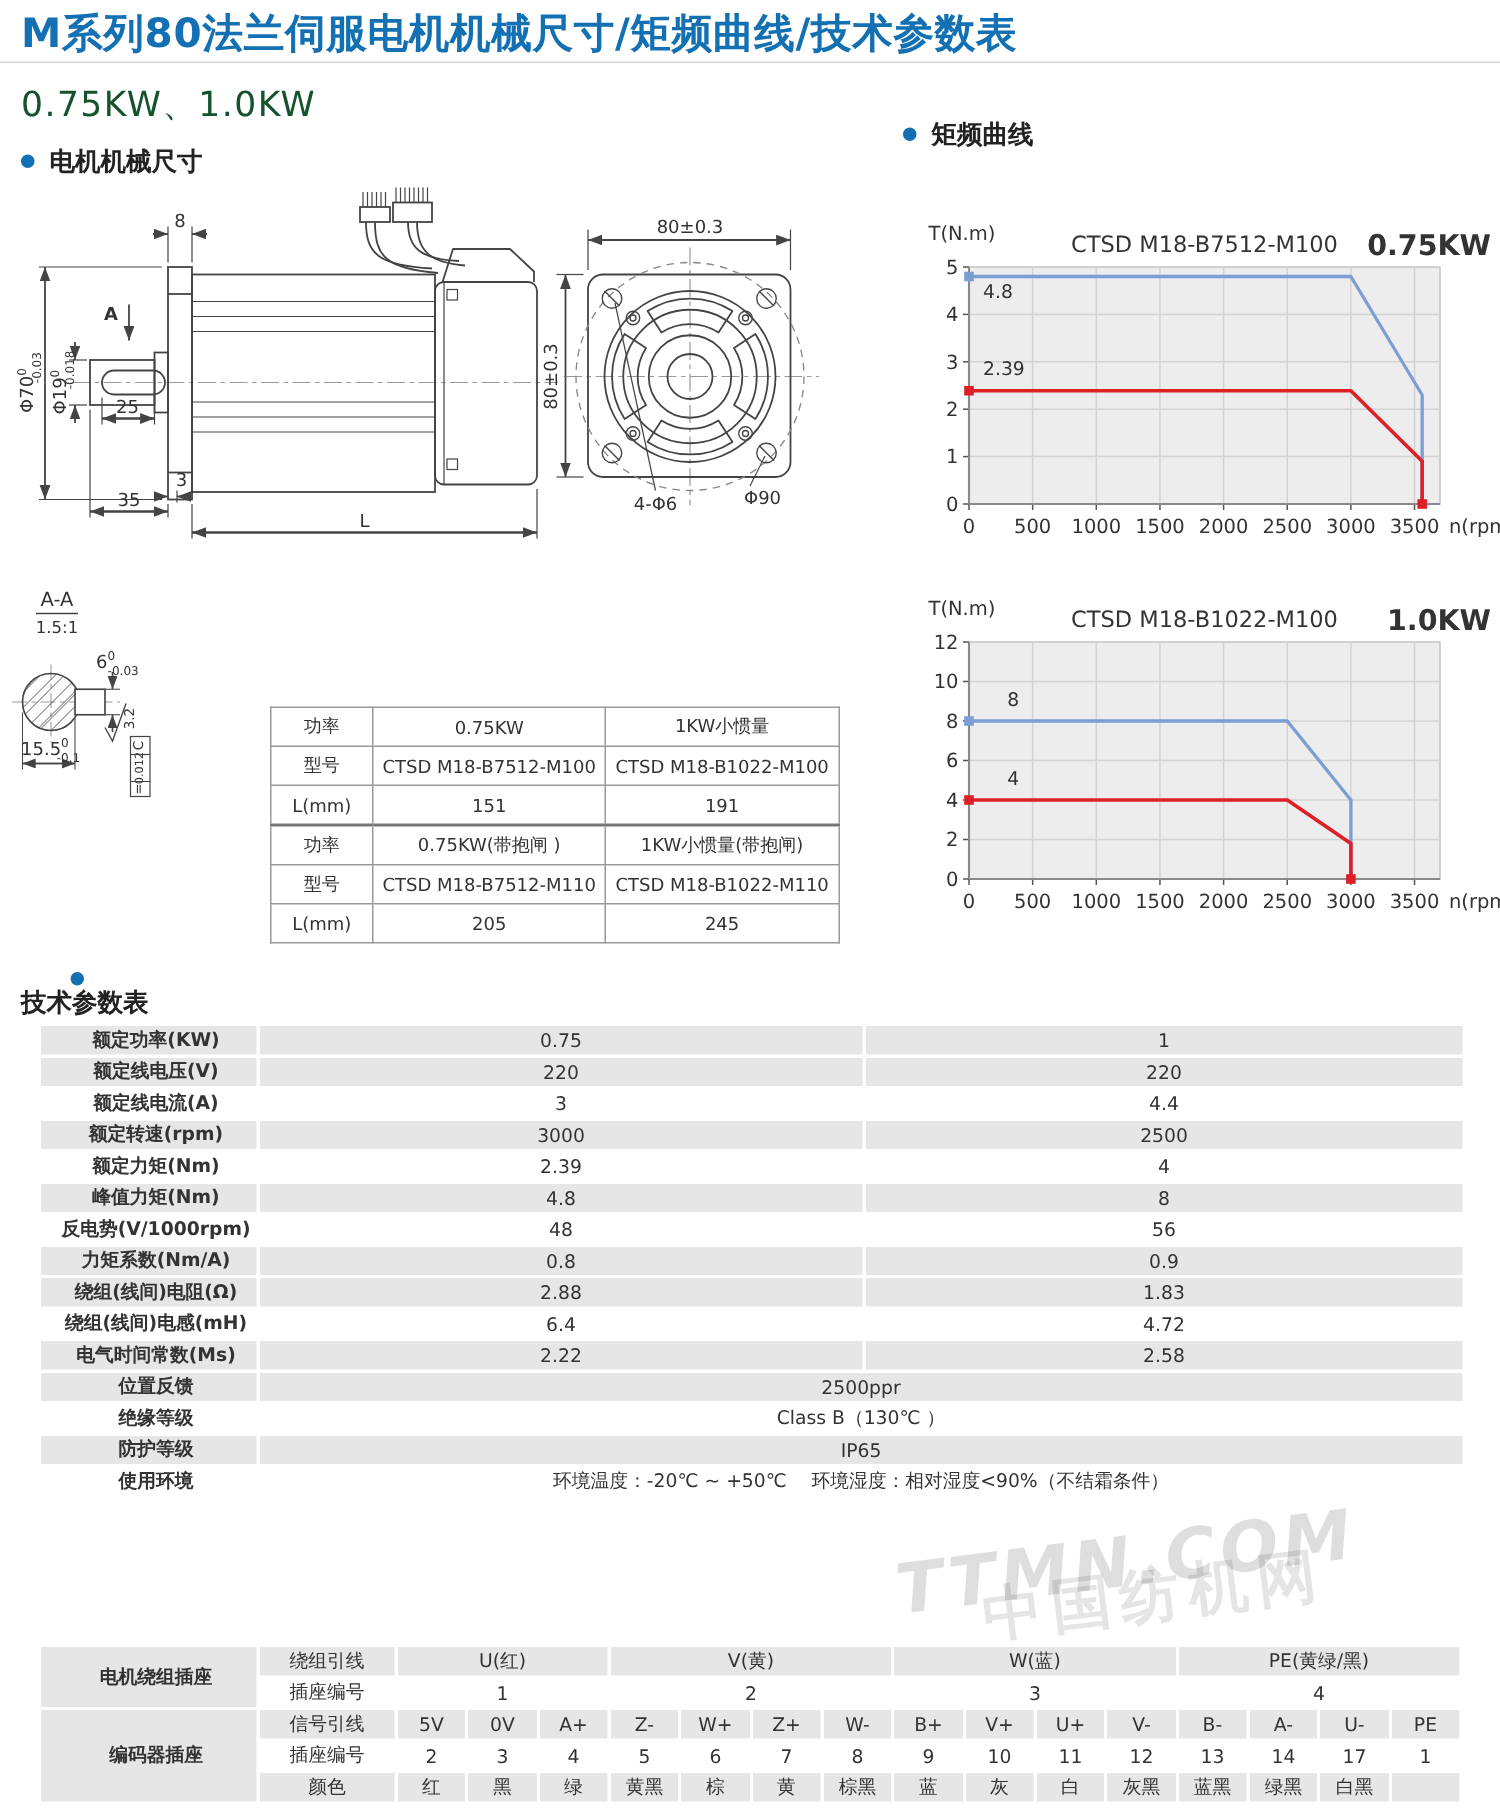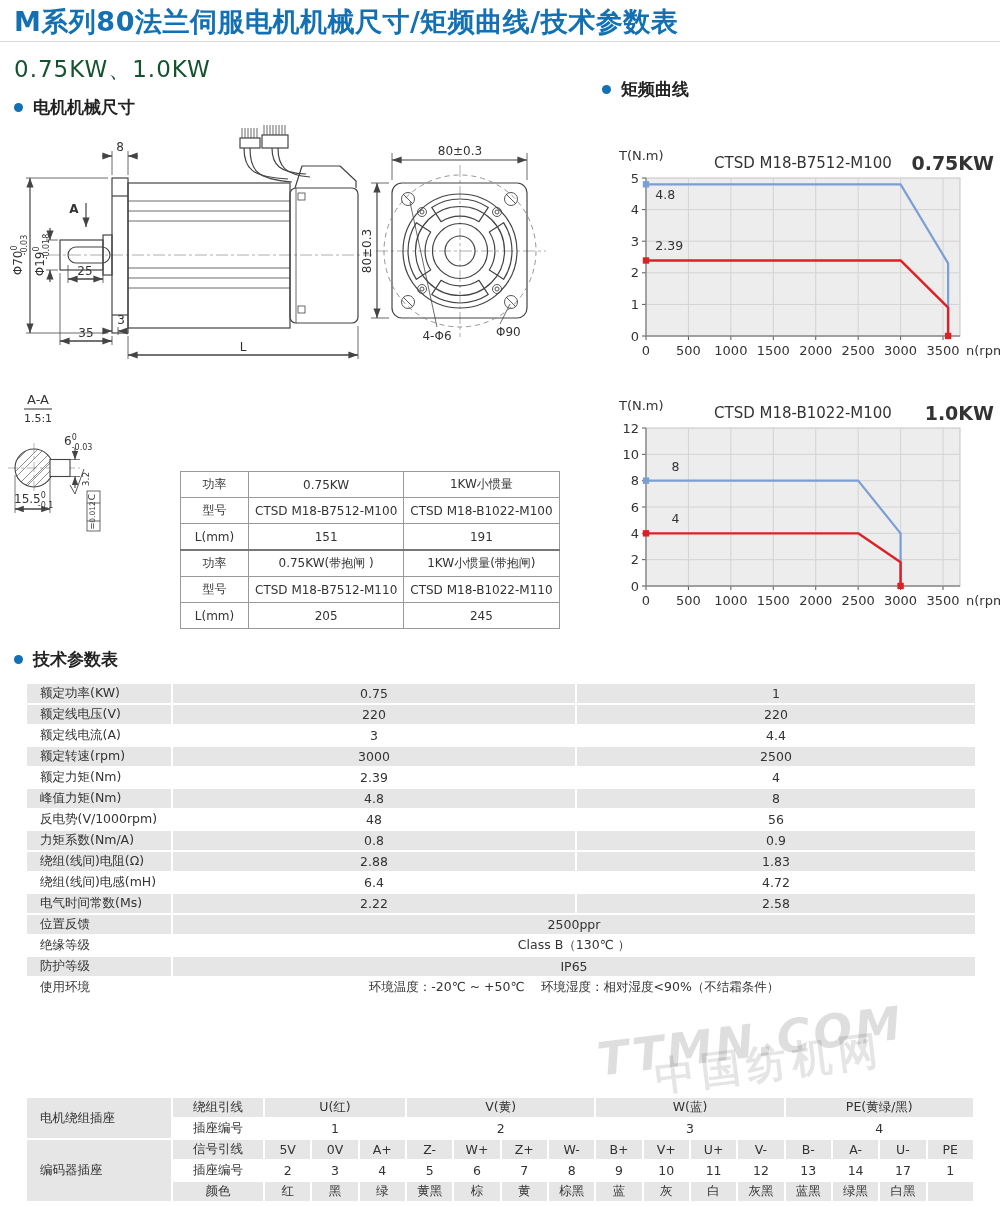--- a/index.html
+++ b/index.html
@@ -16,21 +16,21 @@
   #chart-1{left:616px;top:396px;}
   .mtable{position:absolute;left:180px;top:471px;border-collapse:collapse;background:#fff;}
   .mtable td{border:1px solid #999;font-size:12px;text-align:center;height:25px;padding:0 6px;color:#333;white-space:nowrap;}
   .mtable tr.sep td{border-top:2px solid #777;}
   .ptable{position:absolute;border-collapse:collapse;table-layout:fixed;width:950px;}
   #params-table{left:25px;top:682px;}
   #conn-table{left:25px;top:1096px;}
   .ptable td{border:2px solid #fff;height:19px;font-size:12.5px;color:#333;text-align:center;padding:0 3px;white-space:nowrap;overflow:hidden;}
   .ptable tr.rg td{background:#e6e6e6;}
   .ptable tr.rw td{background:#fff;}
-  .ptable td.lab{text-align:left;padding-left:13px;}
+  .ptable td.lab{text-align:center;padding-left:13px;font-weight:bold;}
   .ptable td.wbg{background:#fff;}
   .ptable td.gbg{background:#e6e6e6;}
   .watermark{position:absolute;left:598px;top:1014px;transform:rotate(-7deg);pointer-events:none;z-index:6;}
   .watermark .wm1{font-size:46px;font-weight:bold;letter-spacing:3px;color:rgba(0,0,0,0.13);font-style:italic;}
   .watermark .wm2{font-size:40px;font-weight:bold;letter-spacing:6px;color:rgba(0,0,0,0.10);margin-top:-30px;margin-left:55px;}
   svg text{fill:#333;}
 </style>
 </head>
 <body>
 
@@ -41,21 +41,21 @@
   <div class="subtitle">0.75KW、1.0KW</div>
 
   <div class="bullet" style="left:14px;top:86px;margin-top:10px;">
     <span class="dot"></span>
     <span>电机机械尺寸</span>
   </div>
   <div class="bullet" style="left:602px;top:78px;">
     <span class="dot"></span>
     <span>矩频曲线</span>
   </div>
-  <div class="bullet" style="left:14px;top:648px;">
+  <div class="bullet" style="left:14px;top:648px;flex-direction:column;">
     <span class="dot"></span>
     <span>技术参数表</span>
   </div>
 
   <svg class="drawing" width="620" height="540" font-family="DejaVu Sans, Liberation Sans, sans-serif">
     <defs>
       <marker id="aE" markerWidth="9" markerHeight="7" refX="8" refY="3" orient="auto">
         <path d="M0,0 L8,3 L0,6 Z" fill="#444"></path>
       </marker>
       <clipPath id="secClip">

